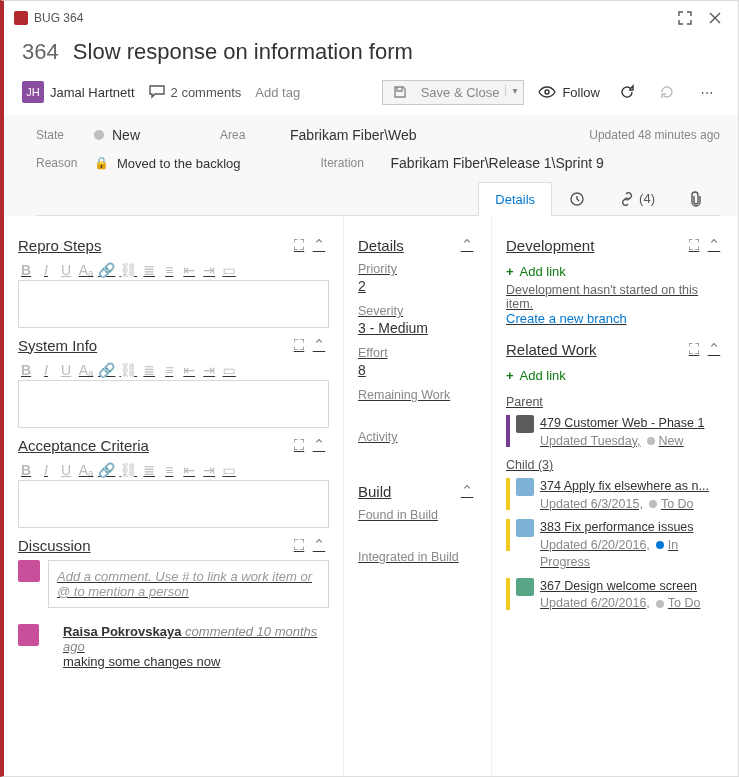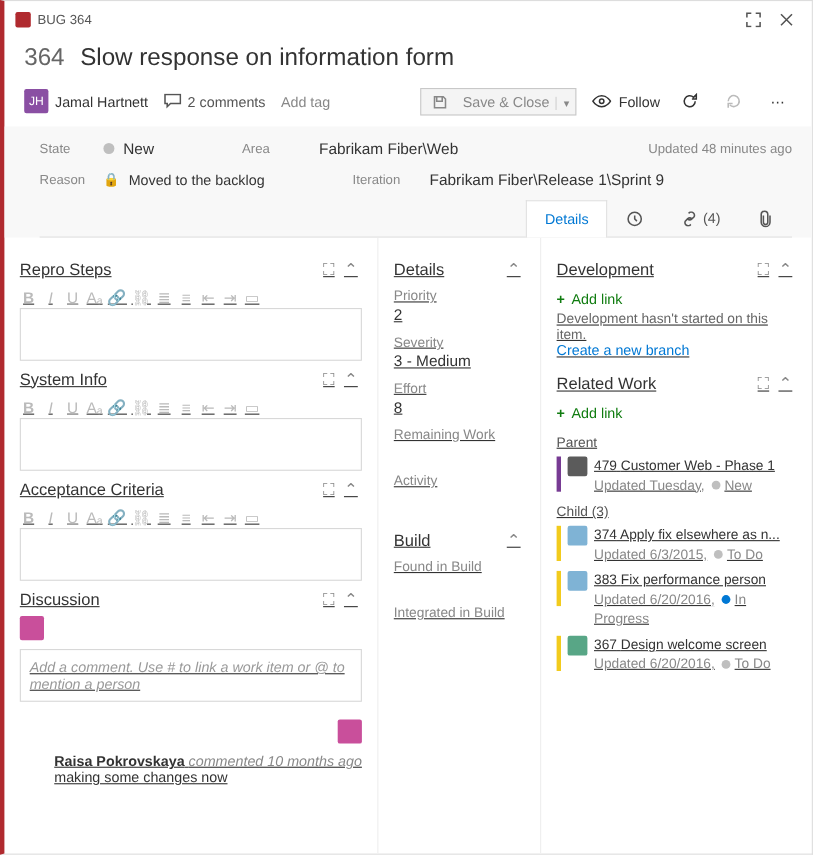--- a/index.html
+++ b/index.html
@@ -10,21 +10,21 @@
   .redico{width:14px;height:14px;background:#b02a2f;display:inline-block;border-radius:2px;margin-right:6px;}
   .winbtn{width:26px;height:26px;display:inline-flex;align-items:center;justify-content:center;cursor:pointer;color:#555;margin-left:4px;}
   .header{padding:2px 18px 0px 18px;}
   h1{font-size:22px;font-weight:400;margin:4px 0 10px 0;color:#333;}
   h1 .wid{color:#666;margin-right:8px;}
   .row1{display:flex;align-items:center;gap:14px;padding:4px 0 10px 0;flex-wrap:wrap;}
   .assignee{display:flex;align-items:center;gap:6px;cursor:pointer;}
   .avatar{width:22px;height:22px;border-radius:2px;background:#8a4fa3;display:inline-flex;align-items:center;justify-content:center;color:#fff;font-size:11px;overflow:hidden;}
   .comments{display:flex;align-items:center;gap:6px;cursor:pointer;color:#555;}
   .addtag{color:#888;cursor:pointer;}
-  .btn{border:1px solid #c8c8c8;background:#f4f4f4;color:#888;padding:4px 24px 4px 10px;display:inline-flex;align-items:flex-end;gap:14px;cursor:default;position:relative;}
+  .btn{border:1px solid #c8c8c8;background:#f4f4f4;color:#888;padding:4px 24px 4px 10px;display:inline-flex;align-items:flex-start;gap:14px;cursor:default;position:relative;}
   .btn .chev{position:absolute;right:6px;border-left:1px solid #d0d0d0;padding-left:6px;font-size:10px;}
   .follow{display:inline-flex;align-items:center;gap:6px;cursor:pointer;}
   .iconbtn{width:26px;height:26px;display:inline-flex;align-items:center;justify-content:center;cursor:pointer;}
   .meta{background:#f8f8f8;padding:6px 18px 0 32px;}
   .metarow{display:flex;align-items:center;padding:6px 0;}
   .metalbl{width:58px;color:#888;font-size:12px;}
   .metaval{display:flex;align-items:center;gap:8px;}
   .metaval2{flex:1;}
   .metalbl2{width:70px;color:#888;font-size:12px;margin-left:80px;}
   .statedot{width:10px;height:10px;border-radius:50%;background:#bfbfbf;display:inline-block;}
@@ -56,21 +56,21 @@
   .bar.purple{background:#773b93;}
   .bar.yellow{background:#f2cb1d;}
   .tinyava{width:18px;height:18px;background:#555;border-radius:2px;display:inline-block;}
   .tinyava.card{background:#5b5b5b;}
   .wi-body{flex:1;font-size:12.5px;line-height:1.4;}
   .wi-body .ln1{white-space:nowrap;overflow:hidden;text-overflow:ellipsis;color:#333;}
   .wi-body .ln2{color:#888;}
   .dot{width:8px;height:8px;border-radius:50%;display:inline-block;background:#bfbfbf;margin:0 4px 0 6px;vertical-align:middle;}
   .dot.blue{background:#0078d4;}
   .commentbox{border:1px solid #d8d8d8;padding:8px;color:#999;font-style:italic;min-height:44px;}
-  .disc-entry{display:flex;gap:8px;margin-top:16px;align-items:flex-end;flex-direction:column;}
+  .disc-entry{display:flex;gap:24px;margin-top:16px;align-items:flex-start;}
   .disc-entry .who{font-size:13px;}
   .disc-entry .who b{font-weight:600;color:#333;}
   .disc-entry .who i{color:#888;font-style:italic;}
   .group-lbl{font-size:12.5px;color:#555;margin-top:8px;}
   svg{stroke:currentColor;fill:none;stroke-width:1.4;}
 </style>
 </head>
 <body>
 
 <div class="titlebar">
@@ -239,21 +239,21 @@
         <span>⇥</span>
         <span>▭</span>
       </div>
     <div class="editor"></div>
 
     <div class="sechead">
         <span class="grow">Discussion</span>
         <span class="ico">⛶</span>
         <span class="ico">⌃</span>
       </div>
-    <div style="display:flex;gap:8px;align-items:flex-start;flex-direction:column;">
+    <div style="display:flex;gap:8px;align-items:flex-start;">
       <span class="avatar" style="background:#c94f9b"></span>
       <div class="commentbox" style="flex:1">Add a comment. Use # to link a work item or @ to mention a person</div>
     </div>
     <div class="disc-entry">
       <span class="avatar" style="background:#c94f9b"></span>
       <div>
         <div class="who"><b>Raisa Pokrovskaya</b> <i>commented 10 months ago</i></div>
         <div>making some changes now</div>
       </div>
     </div>
@@ -338,21 +338,21 @@
       <span class="tinyava" style="background:#7fb3d5"></span>
       <div class="wi-body">
         <div class="ln1"><span>374</span> <span>Apply fix elsewhere as n...</span></div>
         <div class="ln2"><span>Updated 6/3/2015,</span><span class="dot"></span><span>To Do</span></div>
       </div>
     </div>
     <div class="wi">
       <span class="bar yellow"></span>
       <span class="tinyava" style="background:#7fb3d5"></span>
       <div class="wi-body">
-        <div class="ln1"><span>383</span> <span>Fix performance person</span></div>
+        <div class="ln1"><span>383</span> <span>Fix performance issues</span></div>
         <div class="ln2"><span>Updated 6/20/2016,</span><span class="dot blue"></span><span>In Progress</span></div>
       </div>
     </div>
     <div class="wi">
       <span class="bar yellow"></span>
       <span class="tinyava" style="background:#58a686"></span>
       <div class="wi-body">
         <div class="ln1"><span>367</span> <span>Design welcome screen</span></div>
         <div class="ln2"><span>Updated 6/20/2016,</span><span class="dot"></span><span>To Do</span></div>
       </div>

